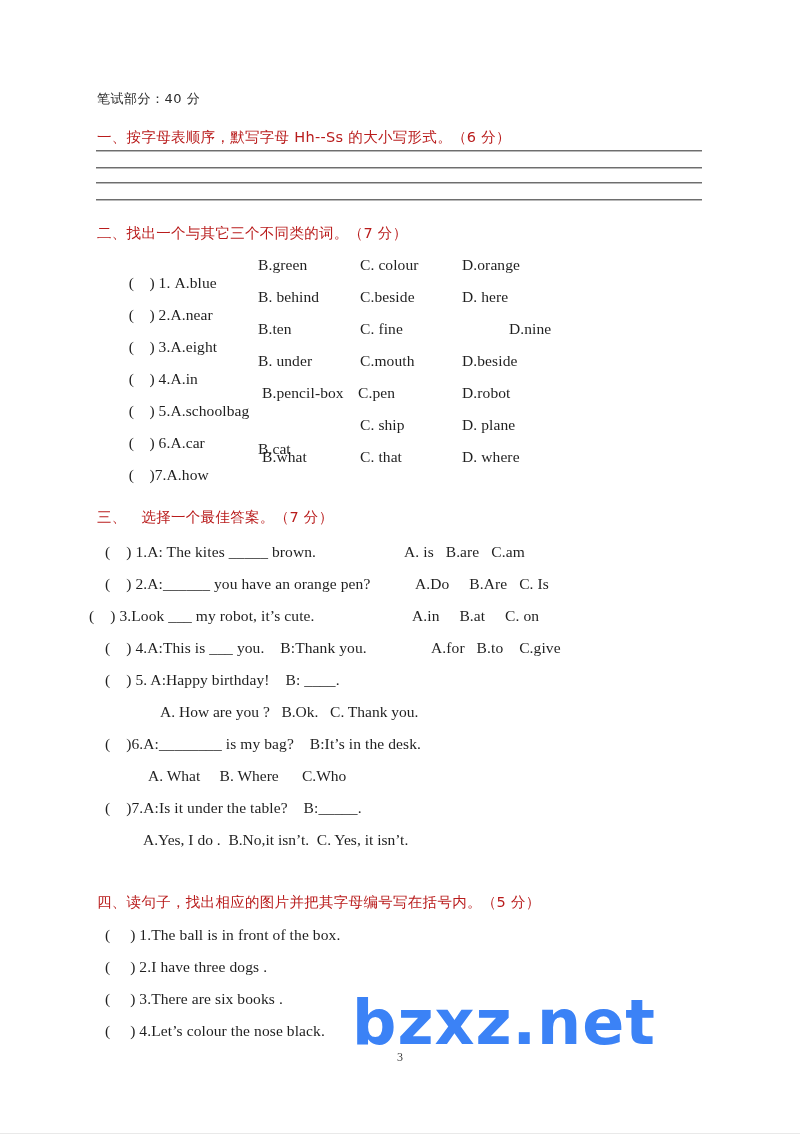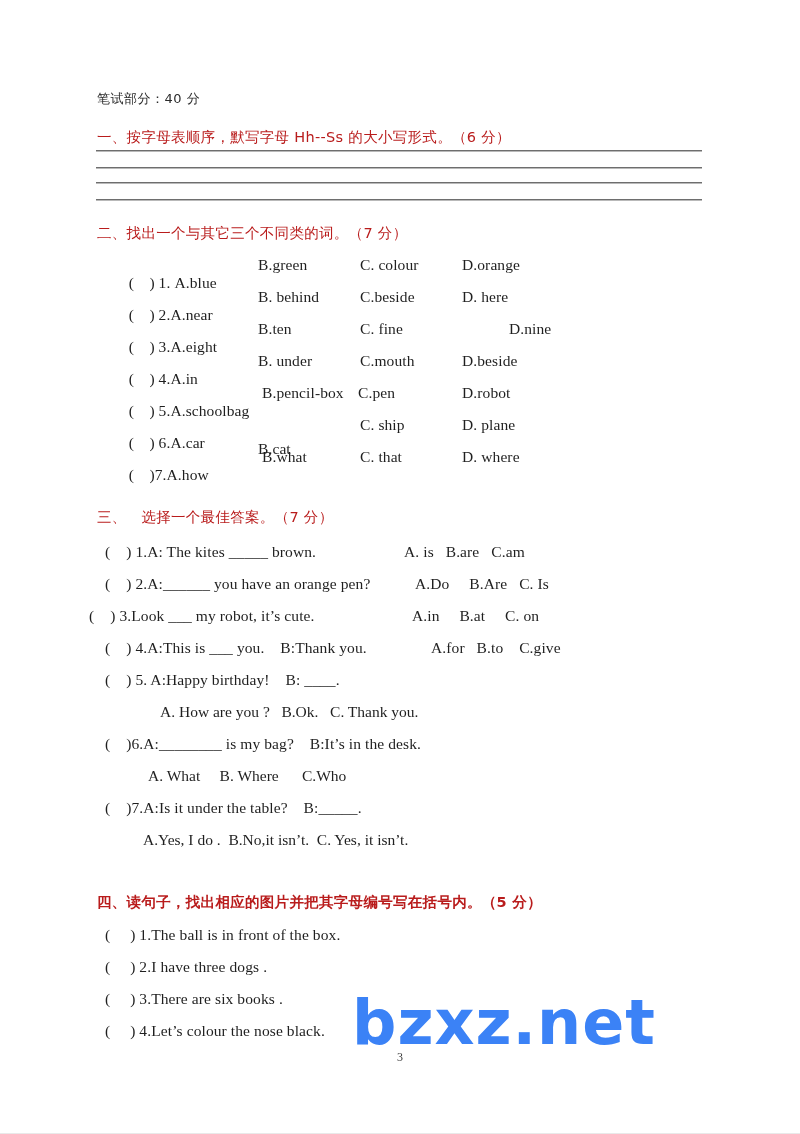--- a/index.html
+++ b/index.html
@@ -194,21 +194,21 @@
 
     <div class="q" style="left:105px; top:671px;">(    ) 5. A:Happy birthday!    B: ____.</div>
     <div class="subline" style="left:160px; top:703px;">A. How are you ?   B.Ok.   C. Thank you.</div>
 
     <div class="q" style="left:105px; top:735px;">(    )6.A:________ is my bag?    B:It’s in the desk.</div>
     <div class="subline" style="left:148px; top:767px;">A. What     B. Where      C.Who</div>
 
     <div class="q" style="left:105px; top:799px;">(    )7.A:Is it under the table?    B:_____.</div>
     <div class="subline" style="left:143px; top:831px;">A.Yes, I do .  B.No,it isn’t.  C. Yes, it isn’t.</div>
 
-    <div class="sec-head" style="left:97px; top:893px;font-weight:bold;">四、读句子，找出相应的图片并把其字母编号写在括号内。（5 分）</div>
+    <div class="sec-head" style="left:97px; top:893px;">四、读句子，找出相应的图片并把其字母编号写在括号内。（5 分）</div>
 
     <div class="q" style="left:105px; top:926px;">(     ) 1.The ball is in front of the box.</div>
     <div class="q" style="left:105px; top:958px;">(     ) 2.I have three dogs .</div>
     <div class="q" style="left:105px; top:990px;text-align:right;">(     ) 3.There are six books .</div>
     <div class="q" style="left:105px; top:1022px;">(     ) 4.Let’s colour the nose black.</div>
 
     <div class="pageno">3</div>
 
   </div>
 </div>

